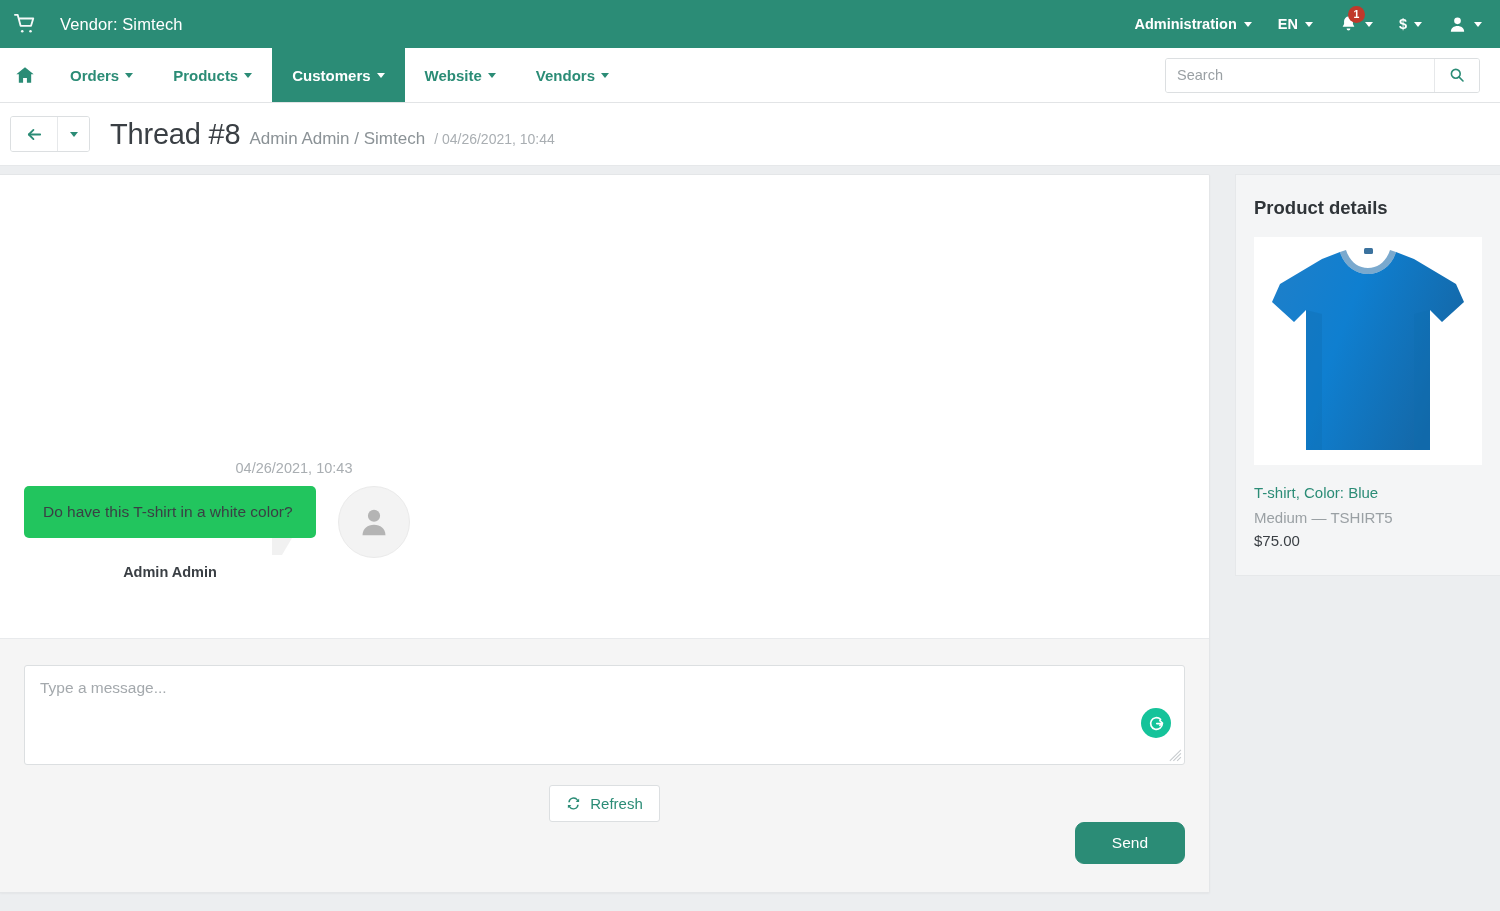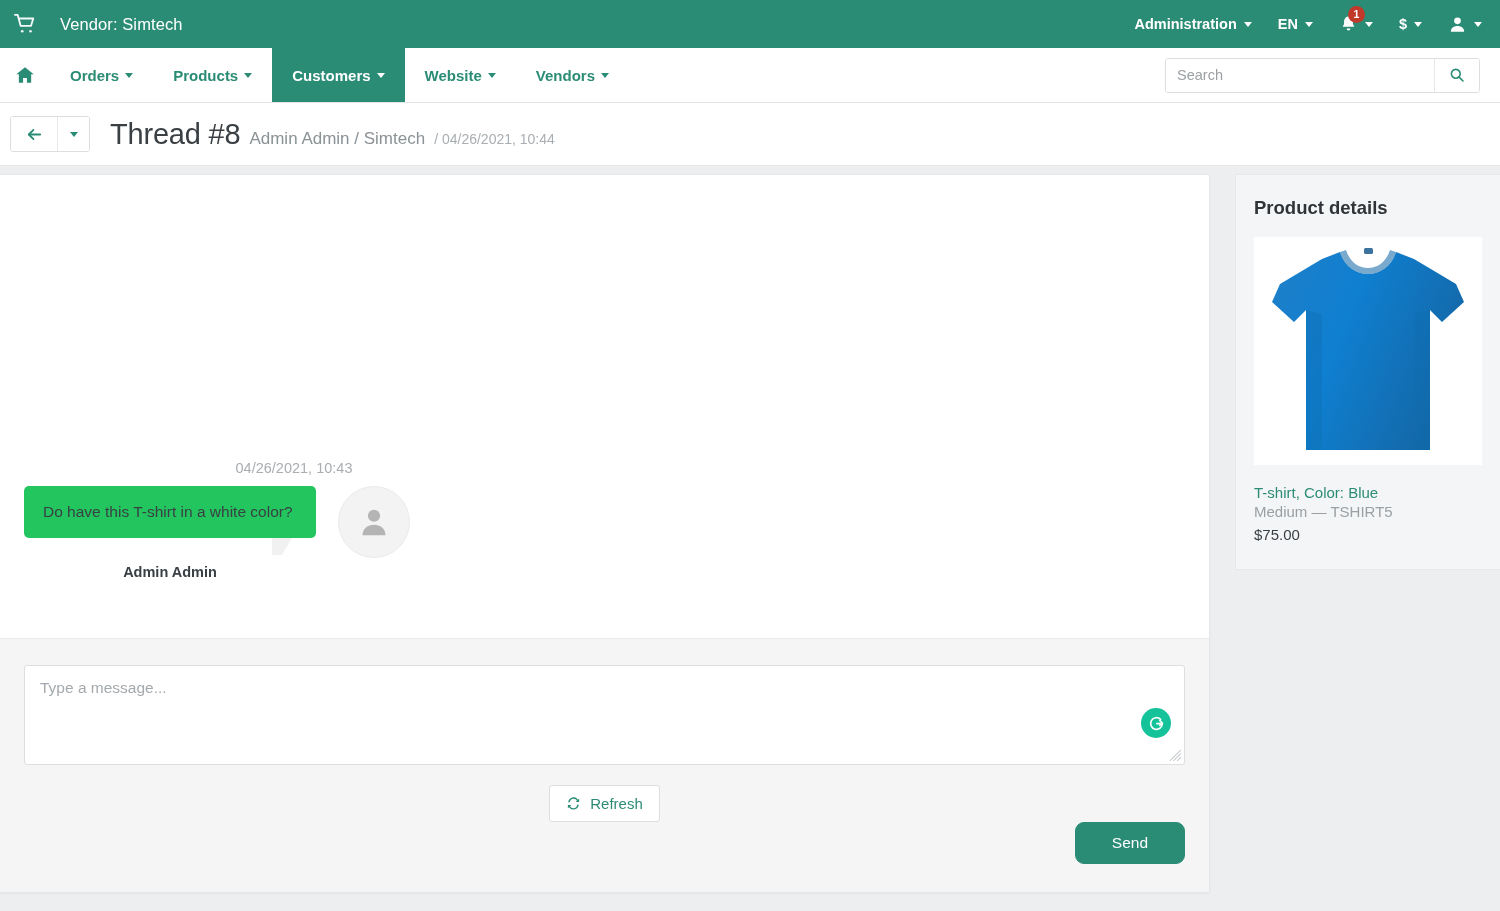--- a/index.html
+++ b/index.html
@@ -306,21 +306,21 @@
   .product-image svg { width: 200px; height: 214px; display:block; }
   .product-link {
     display: block;
     margin-top: 19px;
     font-size: 15px;
     color: #2b8c76;
     text-decoration: none;
     cursor: pointer;
   }
   .product-variant {
-    margin-top: 2px;
+    margin-top: 8px;
     font-size: 15px;
     color: #9aa0a4;
   }
   .product-price {
     margin-top: 6px;
     font-size: 15px;
     color: #3a3f44;
   }
 </style>
 </head>

